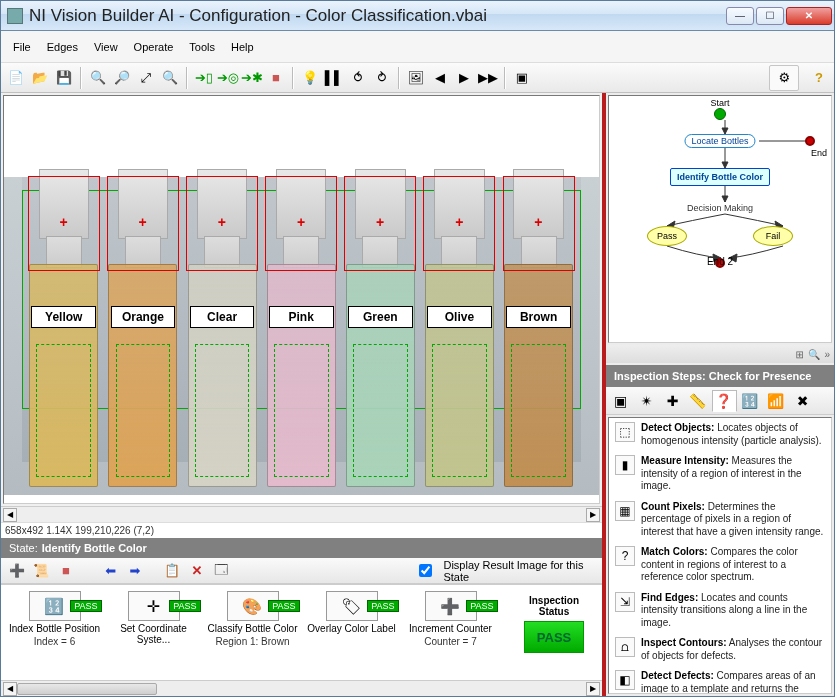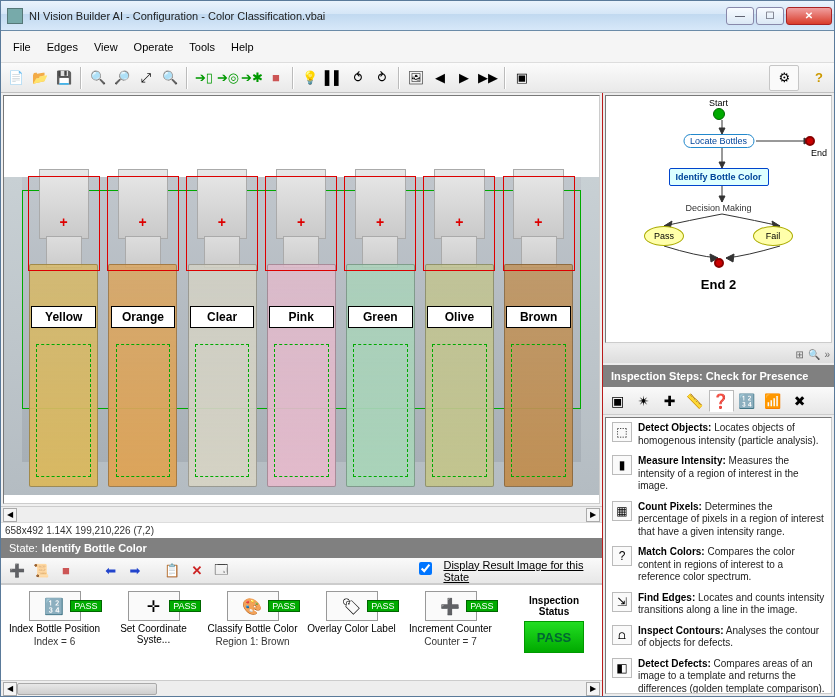--- a/index.html
+++ b/index.html
@@ -1,36 +1,36 @@
 <!DOCTYPE html>
 <html><head>
 <meta charset="utf-8">
 <style>
   * { box-sizing: border-box; }
   html, body { margin: 0; padding: 0; font-family: "Segoe UI", Tahoma, sans-serif; font-size: 11px; background: #ececec; }
   .window { width: 835px; height: 697px; background: #f0f0f0; border: 1px solid #5a7a9a; display: flex; flex-direction: column; }
   
   .titlebar { height: 30px; background: linear-gradient(#eaf3fc,#d5e6f7 45%,#c1d9f0 46%,#d7e8f9); display: flex; align-items: center; padding: 0 2px 0 6px; border-bottom: 1px solid #6b8ba8;}
   .titlebar .icon { width: 16px; height: 16px; margin-right: 6px; background: #7aa; border:1px solid #577;}
-  .titlebar .title { flex: 1; color: #222; font-size: 11px;}
+  .titlebar .title { flex: 1; color: #222; font-size: 17px;}
   .titlebtn { width: 28px; height: 18px; margin-left: 2px; border: 1px solid #88a; border-radius:3px; background: linear-gradient(#f8fbff,#dbe8f5); display:flex; align-items:center; justify-content:center; font-size:10px; color:#334;}
   .titlebtn.close { width: 46px; background: linear-gradient(#f0a0a0,#d93c2a); border-color:#a22; color:#fff; font-weight:bold;}
   
   .menubar { height: 32px; background:#f5f5f5; display:flex; align-items:center; padding: 0 4px; border-bottom:1px solid #ddd;}
   .menubar span { padding: 2px 8px; cursor:default;}
   
   .toolbar { height: 30px; background: linear-gradient(#fbfbfb,#e9e9e9); display:flex; align-items:center; padding:0 4px; border-bottom:1px solid #c0c0c0; gap:2px;}
   .tbtn { width:22px; height:22px; border:1px solid transparent; display:flex; align-items:center; justify-content:center; border-radius:2px; font-size:13px;}
   .tsep { width:2px; height:22px; border-left:1px solid #bbb; border-right:1px solid #fff; margin:0 3px;}
   .toolbar .spacer { flex:1;}
   .tpanel { display:flex; align-items:center; border:1px solid #c6c6c6; background:#fafafa; padding:1px 3px; border-radius:2px; gap:2px;}
   
   .main { flex:1; display:flex; min-height:0;}
   .leftcol { flex:1; display:flex; flex-direction:column; min-width:0;}
-  .rightcol { width:232px; display:flex; flex-direction:column; border-left:1px solid #b91c1c; background:#ececec;}
+  .rightcol { width:232px; display:flex; flex-direction:column; border-left:4px solid #b91c1c; background:#ececec;}
   
   .imgwrap { flex:1; background:#fff; position:relative; overflow:hidden; border:1px inset #ccc; margin:2px;}
   .imgcanvas { position:absolute; left:0; top:0; width:100%; height:100%; }
   .bottlebg { position:absolute; left:0; top:20%; width:100%; height:78%; background:linear-gradient(#c8d0d4,#b4bcc2);}
   .counter { position:absolute; left:18px; right:18px; top:20%; height:70%; background:linear-gradient(#c0c6cc,#a7afb6);}
   .bottles-roi { position:absolute; left:3%; top:23%; width:94%; height:54%; border:1px solid #0a0;}
   .bottle { position:absolute; top:18%; width:12.1%; height:78%; }
   .bottle .cap { position:absolute; top:0; width:70%; left:15%; height:22%; background:linear-gradient(#e8e8e8,#c9c9c9); border:1px solid #aaa;}
   .bottle .neck { position:absolute; top:21%; width:50%; left:25%; height:10%; background:linear-gradient(#ddd,#ccc); border:1px solid #aaa;}
   .bottle .body { position:absolute; top:30%; left:2%; width:96%; height:70%; border:1px solid rgba(0,0,0,0.25); border-radius:2px;}
@@ -38,21 +38,21 @@
   .bottle .cap-cross { position:absolute; top:14%; left:44%; color:#d00; font-size:14px; font-weight:bold;}
   .bottle .body-roi { position:absolute; top:55%; left:12%; width:76%; height:42%; border:1px dashed #0a0;}
   .bottle .label { position:absolute; top:43%; left:5%; width:90%; background:#fff; border:1px solid #000; text-align:center; font-size:12px; font-weight:bold; padding:3px 0;}
   .imgstatusline { height:16px; background:#fff; border-top:1px solid #ddd; font-size:10px; color:#333; padding-left:4px; display:flex; align-items:center;}
   
   .statebar { height:20px; background:#808080; color:#fff; display:flex; align-items:center; padding:0 8px; font-size:11px;}
   .statebar .lbl { font-weight:normal; margin-right:4px;}
   .statebar .val { font-weight:bold;}
   
   .statetb { height:26px; background:linear-gradient(#fafafa,#e7e7e7); display:flex; align-items:center; padding:0 6px; gap:4px; border-bottom:1px solid #ccc;}
-  .chk { display:flex; align-items:flex-start; gap:8px; margin-left:180px;text-decoration:underline;}
+  .chk { display:flex; align-items:center; gap:8px; margin-left:180px;}
   
   .stepstrip { height:96px; background:#fff; display:flex; align-items:flex-start; padding:6px; gap:4px; border-top:1px solid #ccc; position:relative; overflow:hidden;}
   .step { width:95px; display:flex; flex-direction:column; align-items:center; gap:2px;font-size:10px;}
   .step .icobox { width:52px; height:30px; border:1px solid #999; background:#fafafa; display:flex; align-items:center; justify-content:center; position:relative;}
   .step .pass { position:absolute; right:-22px; top:8px; background:#0a0; color:#fff; font-size:9px; padding:0 3px; border:1px solid #060;}
   .step .ico { font-size:16px;}
   .step .title { text-align:center; line-height:1.1;}
   .step .sub { text-align:center; color:#333;}
   .insp-status { margin-left:auto; text-align:center; padding:4px 12px 0 0;}
   .insp-status .big { margin-top:4px; width:60px; height:32px; background:linear-gradient(#2d2,#0a0); color:#063; display:flex; align-items:center; justify-content:center; font-weight:bold; border:1px solid #090; font-size:13px;}
@@ -66,21 +66,21 @@
   .node-start-lbl { position:absolute; left:50%; top:2px; transform:translateX(-50%); font-size:9px;}
   .node-box { position:absolute; left:50%; transform:translateX(-50%); border:1px solid #28c; background:#fff; font-size:9px; color:#049; padding:1px 6px; border-radius:7px;}
   .node-locate { top:38px;}
   .node-ident { top:72px; border-color:#04c; background:#dff; font-weight:bold; border-width:1px; padding:3px 6px; border-radius:2px;}
   .node-dec { top:106px; border:none; background:none; color:#333;}
   .node-pass { position:absolute; left:38px; top:130px; border:1px solid #aa0; background:#ffa; border-radius:50%; width:40px; height:20px; display:flex;align-items:center;justify-content:center; font-size:9px;}
   .node-fail { position:absolute; right:38px; top:130px; border:1px solid #aa0; background:#ffa; border-radius:50%; width:40px; height:20px; display:flex;align-items:center;justify-content:center; font-size:9px;}
   .node-end { position:absolute; right:16px; top:40px; width:10px;height:10px;border-radius:50%;background:#c00;border:2px solid #800;}
   .node-end-lbl { position:absolute; right:4px; top:52px; font-size:9px;}
   .node-end2 { position:absolute; left:50%; top:162px; transform:translateX(-50%); width:10px;height:10px;border-radius:50%;background:#c00;border:2px solid #800;}
-  .node-end2-lbl{ position:absolute; left:50%; top:181px; transform:translateX(-50%); font-size:13px;font-weight:bold;}
+  .node-end2-lbl{ position:absolute; left:50%; top:160px; transform:translateX(-50%); font-size:10px;}
   .diagtoolbar { height:18px; background:linear-gradient(#eee,#ddd); display:flex; align-items:center; justify-content:flex-end; padding:0 4px; gap:4px; font-size:10px; color:#666;}
   
   .steps-header { height:22px; background:#808080; color:#fff; display:flex; align-items:center; padding:9px 8px; font-size:11px; margin-top:2px; font-weight:bold;}
   .steps-tabs { height:28px; background:linear-gradient(#fafafa,#e7e7e7); display:flex; align-items:center; padding:0 2px; gap:1px; border-bottom:1px solid #ccc;}
   .steps-tabs .tab { width:25px; height:22px; display:flex; align-items:center; justify-content:center; border:1px solid transparent; font-size:14px;}
   .steps-tabs .tab.active { border-color:#bbb; background:#fff; border-bottom-color:#fff;}
   .steps-list { flex:1; overflow:auto; background:#fff; border:1px inset #ccc; margin:2px;}
   .step-item { display:flex; gap:6px; padding:4px 6px; align-items:flex-start;}
   .step-item .sicon { width:20px; height:20px; border:1px solid #bbb; background:#fafafa; flex-shrink:0; display:flex;align-items:center;justify-content:center; font-size:12px;}
   .step-item .stext { font-size:10px; line-height:1.25; color:#222;}

